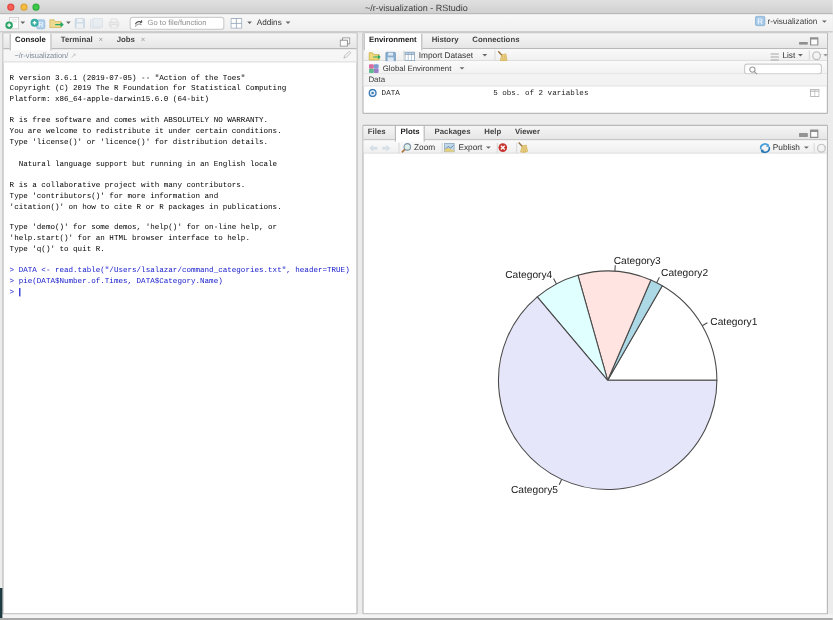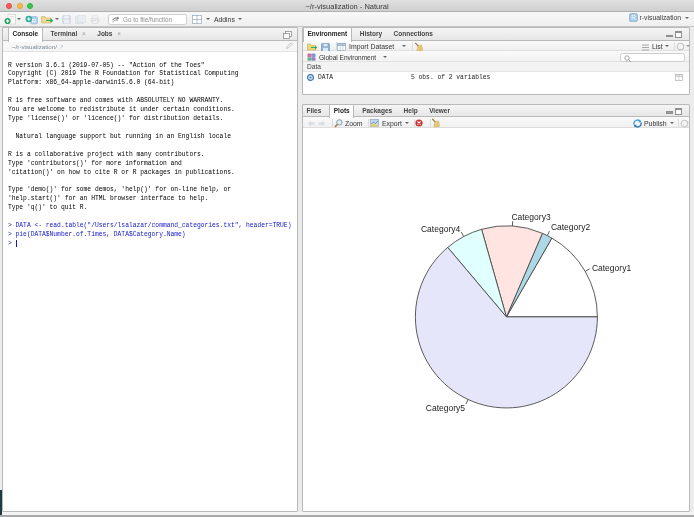--- a/index.html
+++ b/index.html
@@ -72,21 +72,21 @@
 #bottom2 { position:absolute; left:0; top:515px; width:694px; height:2px; background:#A9A9A9; }
 #tealstrip { position:absolute; left:0; top:490px; width:1.5px; height:25px; background:#1E3B41; }
 </style>
 </head>
 <body>
 
 <div id="titlebar">
   <span class="tl" style="left:6px;  background:#F75E57; border:0.5px solid #e14942;"></span>
   <span class="tl" style="left:16.5px; background:#F5BD44; border:0.5px solid #dfa636;"></span>
   <span class="tl" style="left:27px; background:#3BC848; border:0.5px solid #2fae3c;"></span>
-  <div id="title-text">~/r-visualization - Natural</div>
+  <div id="title-text">~/r-visualization - RStudio</div>
 </div>
 
 <div id="maintb">
 
   <svg class="abs" style="left:4px; top:2px;" width="12" height="11" viewBox="0 0 12 11">
     <rect x="4" y="0.5" width="7.5" height="9.5" fill="#fff" stroke="#cbcbcb" stroke-width="0.7"></rect>
     <line x1="5.5" y1="2.5" x2="10" y2="2.5" stroke="#d5d5d5" stroke-width="0.7"></line>
     <line x1="5.5" y1="4.2" x2="10" y2="4.2" stroke="#d5d5d5" stroke-width="0.7"></line>
     <circle cx="3.6" cy="7" r="3.1" fill="#2BA567"></circle>
     <rect x="2" y="6.45" width="3.2" height="1.1" fill="#fff"></rect>

